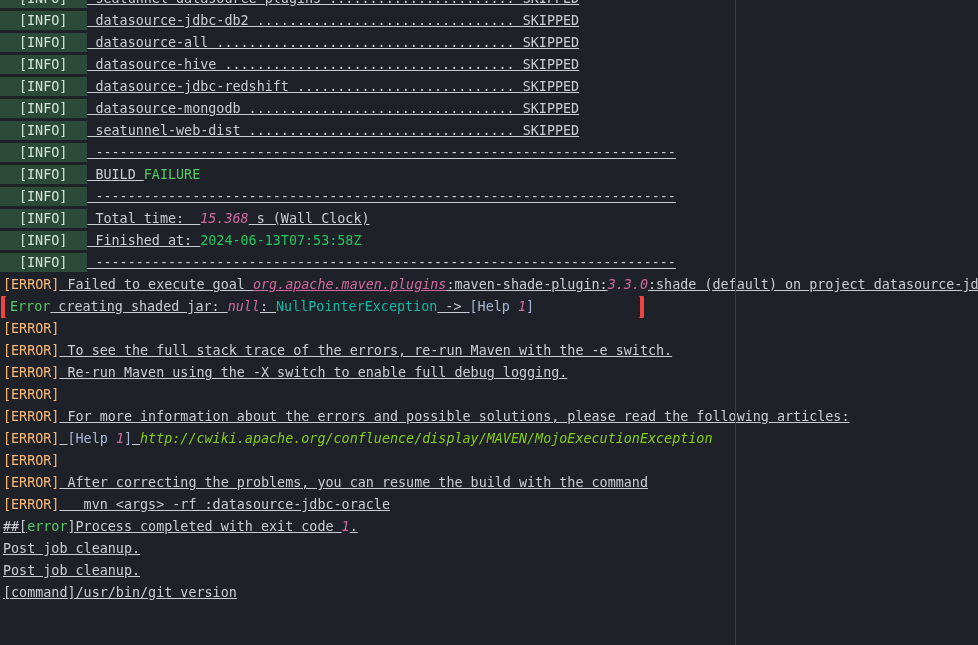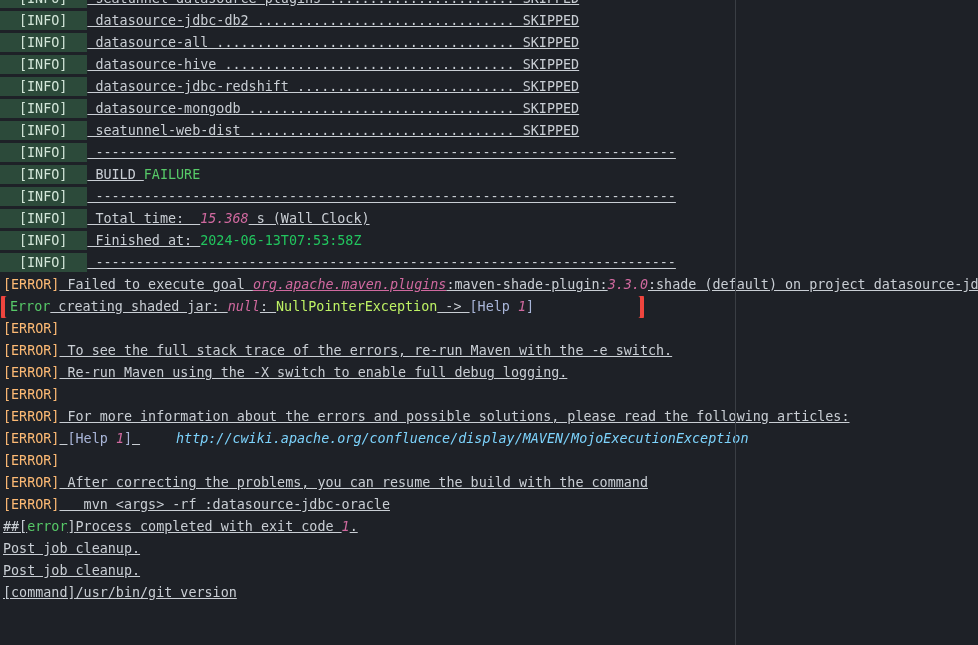--- a/index.html
+++ b/index.html
@@ -53,26 +53,26 @@
   }
   .seg { white-space: pre; }
   .seg.info {
     background: #2c4a3a;
     color: #d3e6d9;
     padding: 2px 20px;
     margin-left: -4px;
   }
   .seg.err   { color: #fdba74; }
   .seg.green { color: #57c968; }
-  .seg.exc   { color: #bef264; margin-top: 8px; }
+  .seg.exc   { color: #14b8a6; margin-top: 8px; }
   .seg.text  { color: #c9ced4; text-decoration: underline; }
   .seg.dim   { color: #22c55e; }
   .seg.num   { color: #d0699f; font-style: italic; }
   .seg.link  { color: #d0699f; font-style: italic; text-decoration: underline; }
-  .seg.url   { color: #7dd3fc; font-style: italic; margin-left: 36px; }
+  .seg.url   { color: #84cc16; font-style: italic; }
   .seg.help  { color: #a9b6d9; }
 </style>
 </head>
 <body>
 
 <div id="log-viewport">
   <div id="log">
       <div class="line partial"><span class="seg info">[INFO]</span><span class="seg text"> seatunnel-datasource-plugins ....................... SKIPPED</span></div>
       <div class="line"><span class="seg info">[INFO]</span><span class="seg text"> datasource-jdbc-db2 ................................ SKIPPED</span></div>
       <div class="line"><span class="seg info">[INFO]</span><span class="seg text"> datasource-all ..................................... SKIPPED</span></div>

